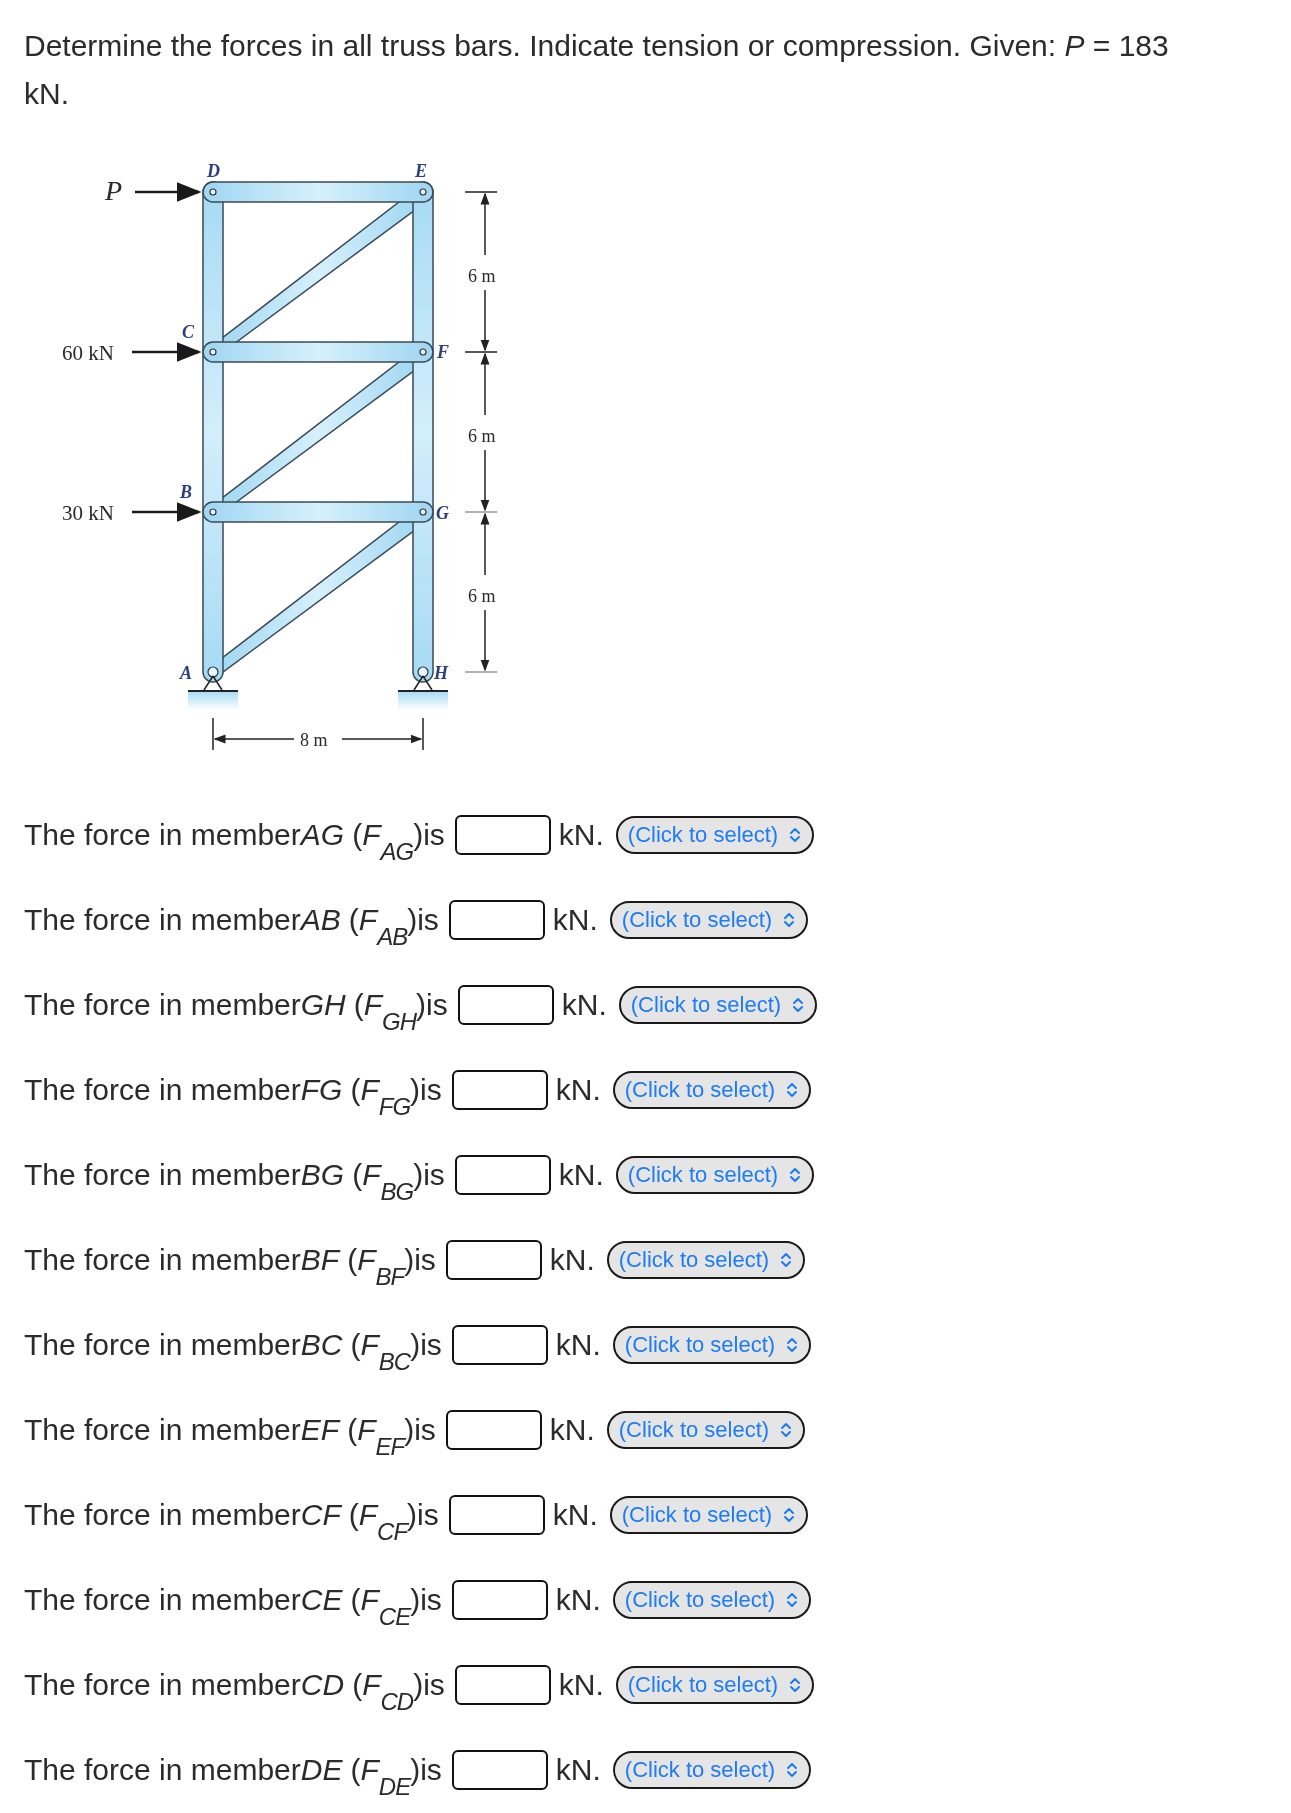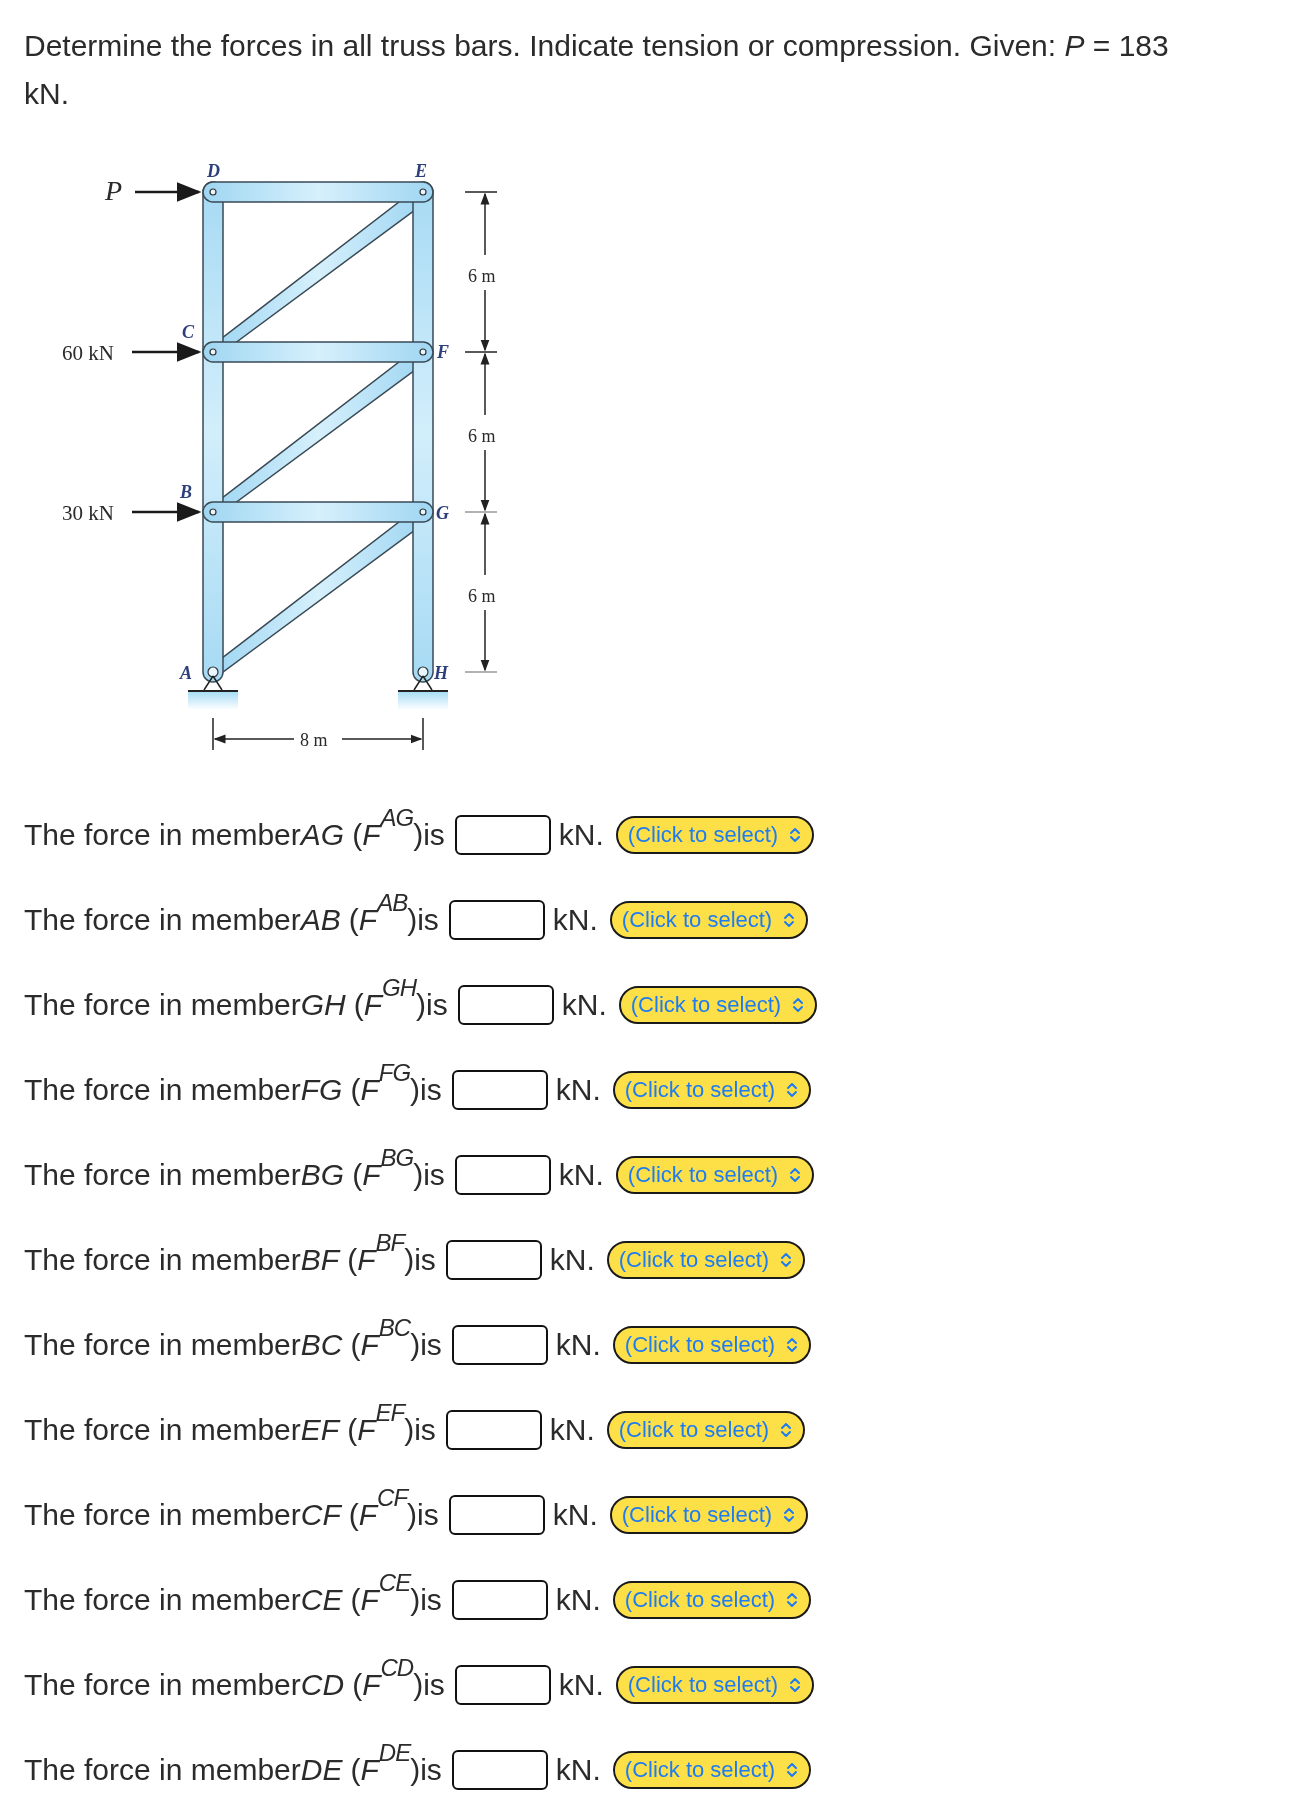--- a/index.html
+++ b/index.html
@@ -11,32 +11,32 @@
     position: absolute; left: 24px; top: 22px; width: 1240px;
     font-size: 30px; line-height: 48px; color: #2b2b2b;
   }
   .prompt i { font-style: italic; }
   .figure { position: absolute; left: 0; top: 140px; width: 600px; height: 640px; }
   .figure svg { position: absolute; left: 0; top: 0; }
   .row {
     position: absolute; left: 24px; height: 44px;
     display: flex; align-items: center; font-size: 30px; color: #2b2b2b; white-space: nowrap;
   }
-  .row .lbl { display: inline-flex; align-items: flex-start; }
+  .row .lbl { display: inline-flex; align-items: flex-end; }
   .row .it { font-style: italic; }
   .row sub { font-size: 24px; font-style: italic; vertical-align: -8px; line-height: 0; letter-spacing: -1px; }
   .row .sp { display: inline-block; width: 8px; }
   .ans {
     width: 96px; height: 40px; border: 2px solid #111; border-radius: 6px;
     margin-left: 10px; box-sizing: border-box; background: #fff; font-size: 22px; padding: 0 6px;
   }
   .unit { margin-left: 8px; }
   .sel {
     margin-left: 12px; height: 38px; box-sizing: border-box;
-    border: 2px solid #1a1a1a; border-radius: 20px; background: #fde047;
+    border: 2px solid #1a1a1a; border-radius: 20px; background: #e5e5e5;
     padding: 0 10px 0 10px; display: inline-flex; align-items: center;
     font-size: 22px; color: #1e7cf2; cursor: pointer;
   }
   .sel .chev { margin-left: 10px; display: inline-block; width: 14px; height: 20px; }
 </style>
 </head>
 <body>
 
 <div class="prompt">
   <span>Determine the forces in all truss bars. Indicate tension or compression. Given: </span><i>P</i><span> = 183</span><br>

